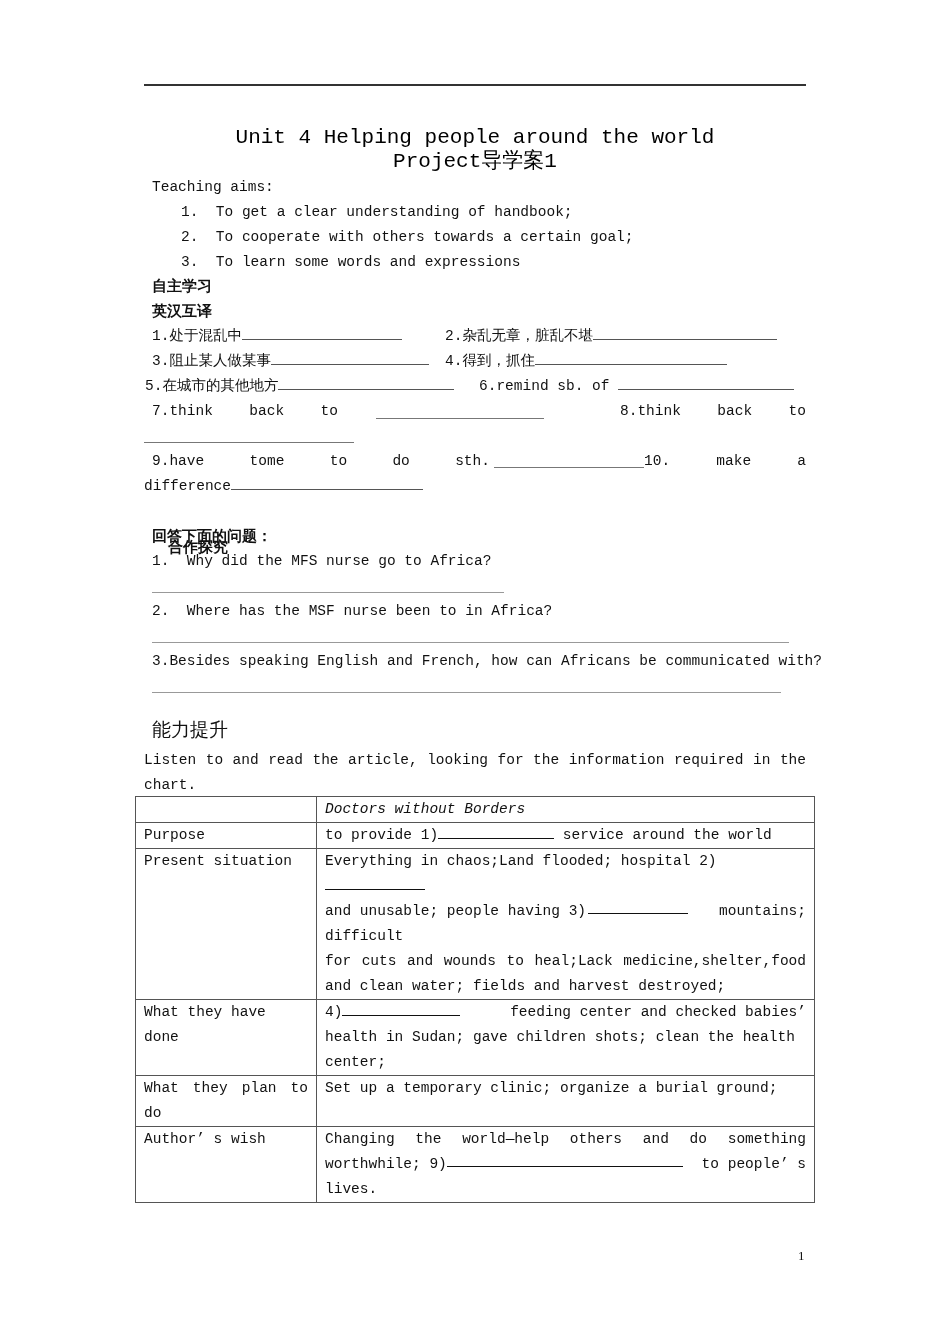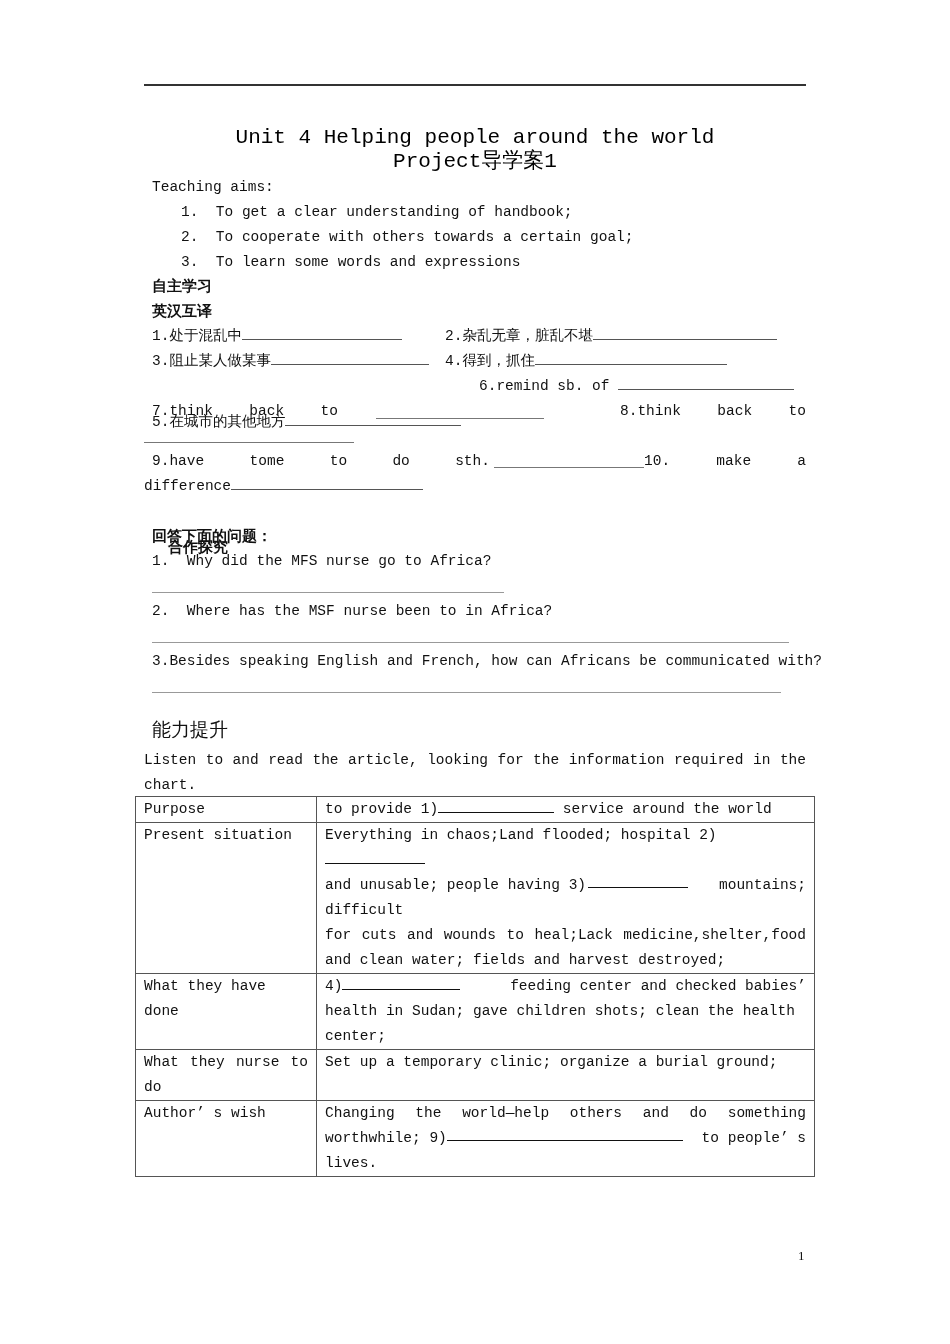--- a/index.html
+++ b/index.html
@@ -51,21 +51,21 @@
   <span>2.杂乱无章，脏乱不堪</span><span class="blank" style="width:184px;"></span>
 </div>
 
 <div class="abs t" style="left:152px;top:349px;">
   <span>3.阻止某人做某事</span><span class="blank" style="width:158px;"></span>
 </div>
 <div class="abs t" style="left:445px;top:349px;">
   <span>4.得到，抓住</span><span class="blank" style="width:192px;"></span>
 </div>
 
-<div class="abs t" style="left:152px;top:374px;margin-top:36px;">
+<div class="abs t" style="left:145px;top:374px;">
   <span>5.在城市的其他地方</span><span class="blank" style="width:176px;"></span>
 </div>
 <div class="abs t" style="left:479px;top:374px;text-align:center;">
   <span>6.remind sb. of</span>&nbsp;<span class="blank" style="width:176px;"></span>
 </div>
 
 <div class="abs t" style="left:152px;top:399px;width:186px;">
   <div class="spread">
     <span>7.think</span>
     <span>back</span>
@@ -120,20 +120,24 @@
   <span>3.</span><span>Besides speaking English and French, how can Africans be communicated with?</span>
 </div>
 <div class="answer-line" style="left:152px;top:692px;width:629px;"></div>
 
 <div class="abs t" style="left:152px;top:717px;font-family:Liberation Sans, sans-serif;font-size:19px;">能力提升</div>
 <div class="abs t" style="left:144px;top:748px;width:662px;text-align:justify;text-align-last:justify;">Listen to and read the article, looking for the information required in the</div>
 <div class="abs t" style="left:144px;top:773px;">chart.</div>
 
 <table class="chart">
   <tbody>
+      <tr>
+    <td class="c1"></td>
+    <td class="ital">Doctors without Borders</td>
+  </tr>
   <tr>
     <td class="c1">Purpose</td>
     <td>
       <span>to provide 1)</span><span class="blank" style="width:116px;border-bottom-color:#111;"></span><span> service around the world</span>
     </td>
   </tr>
   <tr>
     <td class="c1">Present situation</td>
     <td>
       <div><span>Everything in chaos;Land flooded; hospital 2)</span><span class="blank" style="width:100px;border-bottom-color:#111;"></span></div>
@@ -153,21 +157,21 @@
       <div class="spread">
             <span><span>4)</span><span class="blank" style="width:118px;border-bottom-color:#111;"></span></span>
             <span style="white-space:pre;"> feeding center and checked babies’</span>
           </div>
       <div>health in Sudan; gave children shots; clean the health</div>
       <div>center;</div>
     </td>
   </tr>
   <tr>
     <td class="c1">
-      <div class="just" style="text-align-last:justify;">What they nurse to</div>
+      <div class="just" style="text-align-last:justify;">What they plan to</div>
       <div>do</div>
     </td>
     <td>Set up a temporary clinic; organize a burial ground;</td>
   </tr>
   <tr>
     <td class="c1">Author’ s wish</td>
     <td>
       <div class="just" style="text-align-last:justify;">Changing the world—help others and do something</div>
       <div class="spread">
             <span>worthwhile; 9)</span>

